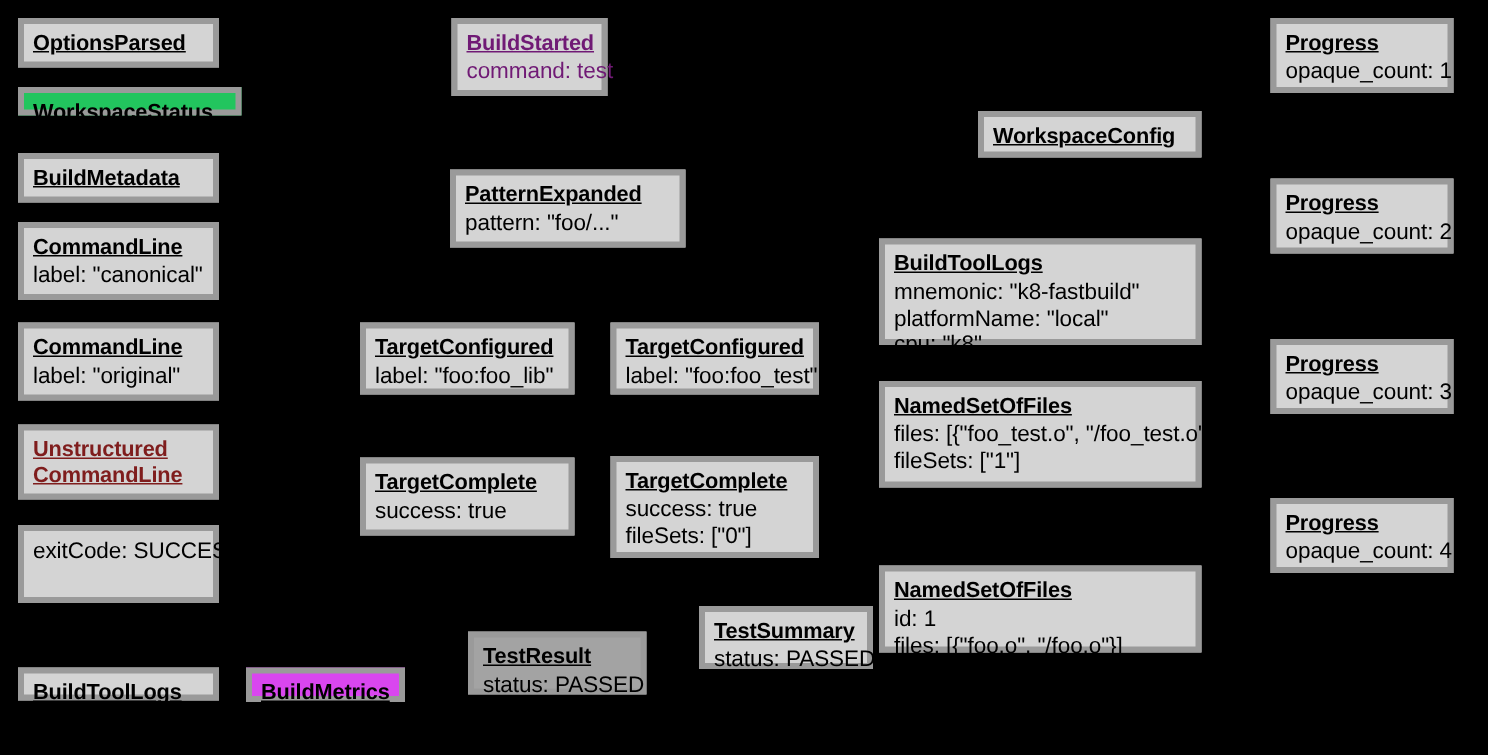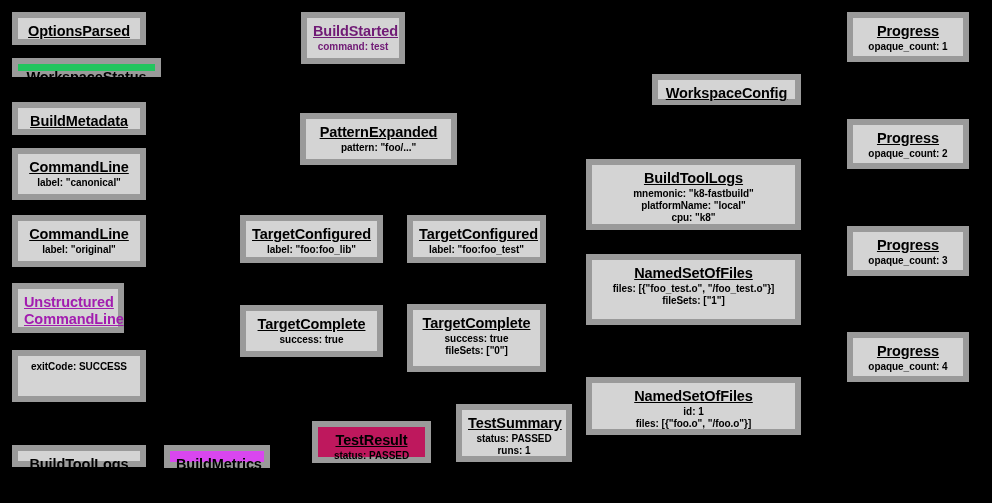--- a/index.html
+++ b/index.html
@@ -12,43 +12,42 @@
     position: relative;
     width: 992px;
     height: 503px;
     background: #000000;
     overflow: hidden;
     font-family: "Liberation Sans", sans-serif;
   }
   .node {
     position: absolute;
     background: #d4d4d4;
-    border: 6px solid #701a75;
+    border: 4px solid #701a75;
     box-sizing: border-box;
     padding: 5px 6px 0 6px;
     color: #000000;
     line-height: 1.18;
-    text-align: center;
   }
   .node-title {
     display: block;
     font-size: 14.5px;
     font-weight: bold;
     text-decoration: underline;
     letter-spacing: -0.1px;
     white-space: pre-line;
     margin-bottom: 1px;
   }
   .node-fields {
     display: block;
   }
   .node-field {
     display: block;
-    font-size: 10px;
-    font-weight: bold;
+    font-size: 15px;
+    font-weight: normal;
     white-space: nowrap;
     letter-spacing: -0.05px;
   }
   .title-only .node-title {
     margin-bottom: 0;
   }
 </style>
 </head>
 <body>
 
@@ -70,21 +69,21 @@
       <span class="node-fields">
         <span class="node-field">label: "canonical"</span>
       </span>
     </div>
     <div class="node" style="left: 12px; top: 215px; width: 134px; height: 52px; background: rgb(212, 212, 212); border-color: rgb(154, 154, 154); color: rgb(0, 0, 0);">
       <span class="node-title">CommandLine</span>
       <span class="node-fields">
         <span class="node-field">label: "original"</span>
       </span>
     </div>
-    <div class="node title-only" style="left: 12px; top: 283px; width: 112px; height: 50px; background: rgb(212, 212, 212); border-color: rgb(154, 154, 154); color: #a21caf;">
+    <div class="node title-only" style="left: 12px; top: 283px; width: 134px; height: 50px; background: rgb(212, 212, 212); border-color: rgb(154, 154, 154); color: #7f1d1d;">
       <span class="node-title">Unstructured
 CommandLine</span>
       <span class="node-fields"></span>
     </div>
     <div class="node" style="left: 12px; top: 350px; width: 134px; height: 52px; background: rgb(212, 212, 212); border-color: rgb(154, 154, 154); color: rgb(0, 0, 0);">
       <span class="node-fields">
         <span class="node-field">exitCode: SUCCESS</span>
       </span>
     </div>
     <div class="node title-only" style="left: 12px; top: 445px; width: 134px; height: 22px; background: rgb(212, 212, 212); border-color: rgb(154, 154, 154); color: rgb(0, 0, 0);">
@@ -125,27 +124,27 @@
         <span class="node-field">success: true</span>
       </span>
     </div>
     <div class="node" style="left: 407px; top: 304px; width: 139px; height: 68px; background: rgb(212, 212, 212); border-color: rgb(154, 154, 154); color: rgb(0, 0, 0);">
       <span class="node-title">TargetComplete</span>
       <span class="node-fields">
         <span class="node-field">success: true</span>
         <span class="node-field">fileSets: ["0"]</span>
       </span>
     </div>
-    <div class="node" style="left: 312px; top: 421px; width: 119px; height: 42px; background: #be185d; border-color: rgb(154, 154, 154); color: rgb(0, 0, 0);">
+    <div class="node" style="left: 312px; top: 421px; width: 119px; height: 42px; background: #a3a3a3; border-color: rgb(154, 154, 154); color: rgb(0, 0, 0);">
       <span class="node-title">TestResult</span>
       <span class="node-fields">
         <span class="node-field">status: PASSED</span>
       </span>
     </div>
-    <div class="node" style="left: 456px; top: 404px; width: 116px; height: 58px; background: rgb(212, 212, 212); border-color: rgb(154, 154, 154); color: rgb(0, 0, 0);">
+    <div class="node" style="left: 466px; top: 404px; width: 116px; height: 42px; background: rgb(212, 212, 212); border-color: rgb(154, 154, 154); color: rgb(0, 0, 0);">
       <span class="node-title">TestSummary</span>
       <span class="node-fields">
         <span class="node-field">status: PASSED</span>
         <span class="node-field">runs: 1</span>
       </span>
     </div>
     <div class="node title-only" style="left: 652px; top: 74px; width: 149px; height: 31px; background: rgb(212, 212, 212); border-color: rgb(154, 154, 154); color: rgb(0, 0, 0);">
       <span class="node-title">WorkspaceConfig</span>
       <span class="node-fields"></span>
     </div>

